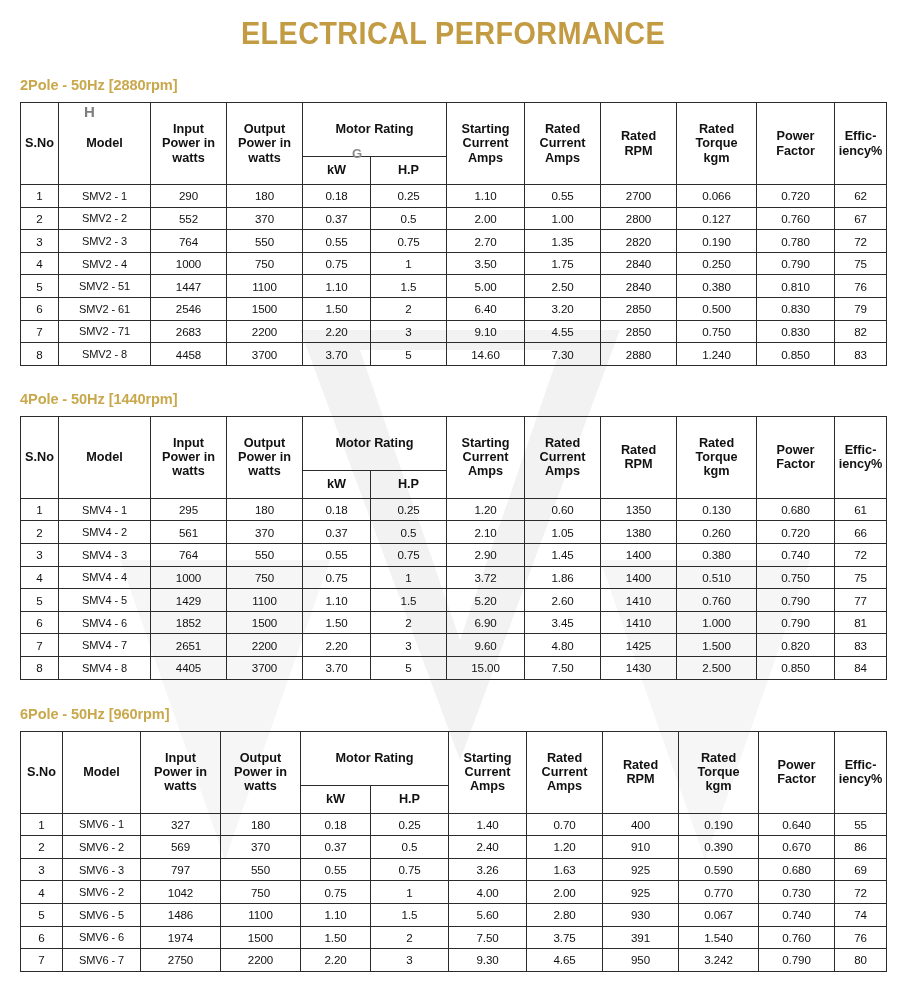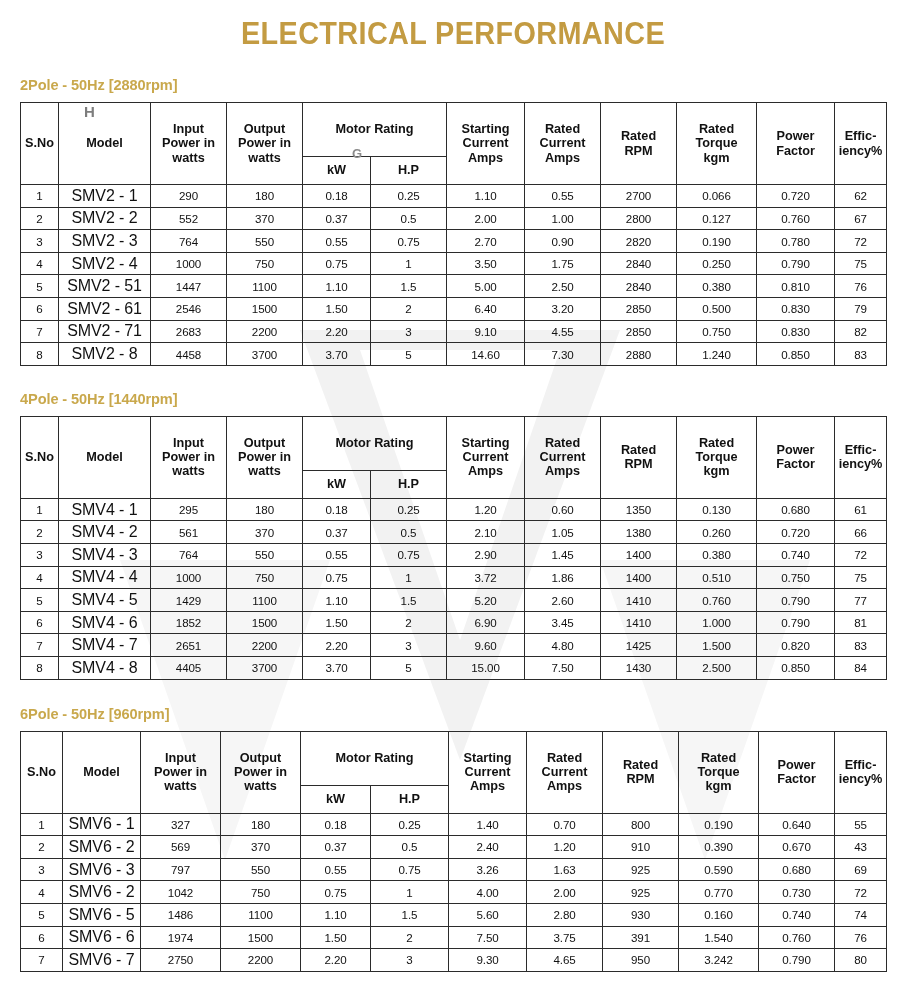--- a/index.html
+++ b/index.html
@@ -97,21 +97,21 @@
   }
   table.spec thead th.mr-top {
     height: 54px;
   }
   table.spec tbody td {
     height: 22.6px;
     font-size: 11.6px;
     letter-spacing: -0.1px;
   }
   table.spec tbody td.model {
-    font-size: 16px;
+    font-size: 11px;
   }
 
   
   table.spec {
     border: 1.6px solid #222;
   }
 
   
   .wm-letter {
     position: absolute;
@@ -243,21 +243,21 @@
             <td>67</td>
           </tr>
           <tr>
             <td>3</td>
             <td class="model">SMV2 - 3</td>
             <td>764</td>
             <td>550</td>
             <td>0.55</td>
             <td>0.75</td>
             <td>2.70</td>
-            <td>0.90</td>
+            <td>1.35</td>
             <td>2820</td>
             <td>0.190</td>
             <td>0.780</td>
             <td>72</td>
           </tr>
           <tr>
             <td>4</td>
             <td class="model">SMV2 - 4</td>
             <td>1000</td>
             <td>750</td>
@@ -580,38 +580,38 @@
       <tbody>
           <tr>
             <td>1</td>
             <td class="model">SMV6 - 1</td>
             <td>327</td>
             <td>180</td>
             <td>0.18</td>
             <td>0.25</td>
             <td>1.40</td>
             <td>0.70</td>
-            <td>800</td>
+            <td>400</td>
             <td>0.190</td>
             <td>0.640</td>
             <td>55</td>
           </tr>
           <tr>
             <td>2</td>
             <td class="model">SMV6 - 2</td>
             <td>569</td>
             <td>370</td>
             <td>0.37</td>
             <td>0.5</td>
             <td>2.40</td>
             <td>1.20</td>
             <td>910</td>
             <td>0.390</td>
             <td>0.670</td>
-            <td>43</td>
+            <td>86</td>
           </tr>
           <tr>
             <td>3</td>
             <td class="model">SMV6 - 3</td>
             <td>797</td>
             <td>550</td>
             <td>0.55</td>
             <td>0.75</td>
             <td>3.26</td>
             <td>1.63</td>
@@ -637,21 +637,21 @@
           <tr>
             <td>5</td>
             <td class="model">SMV6 - 5</td>
             <td>1486</td>
             <td>1100</td>
             <td>1.10</td>
             <td>1.5</td>
             <td>5.60</td>
             <td>2.80</td>
             <td>930</td>
-            <td>0.160</td>
+            <td>0.067</td>
             <td>0.740</td>
             <td>74</td>
           </tr>
           <tr>
             <td>6</td>
             <td class="model">SMV6 - 6</td>
             <td>1974</td>
             <td>1500</td>
             <td>1.50</td>
             <td>2</td>

